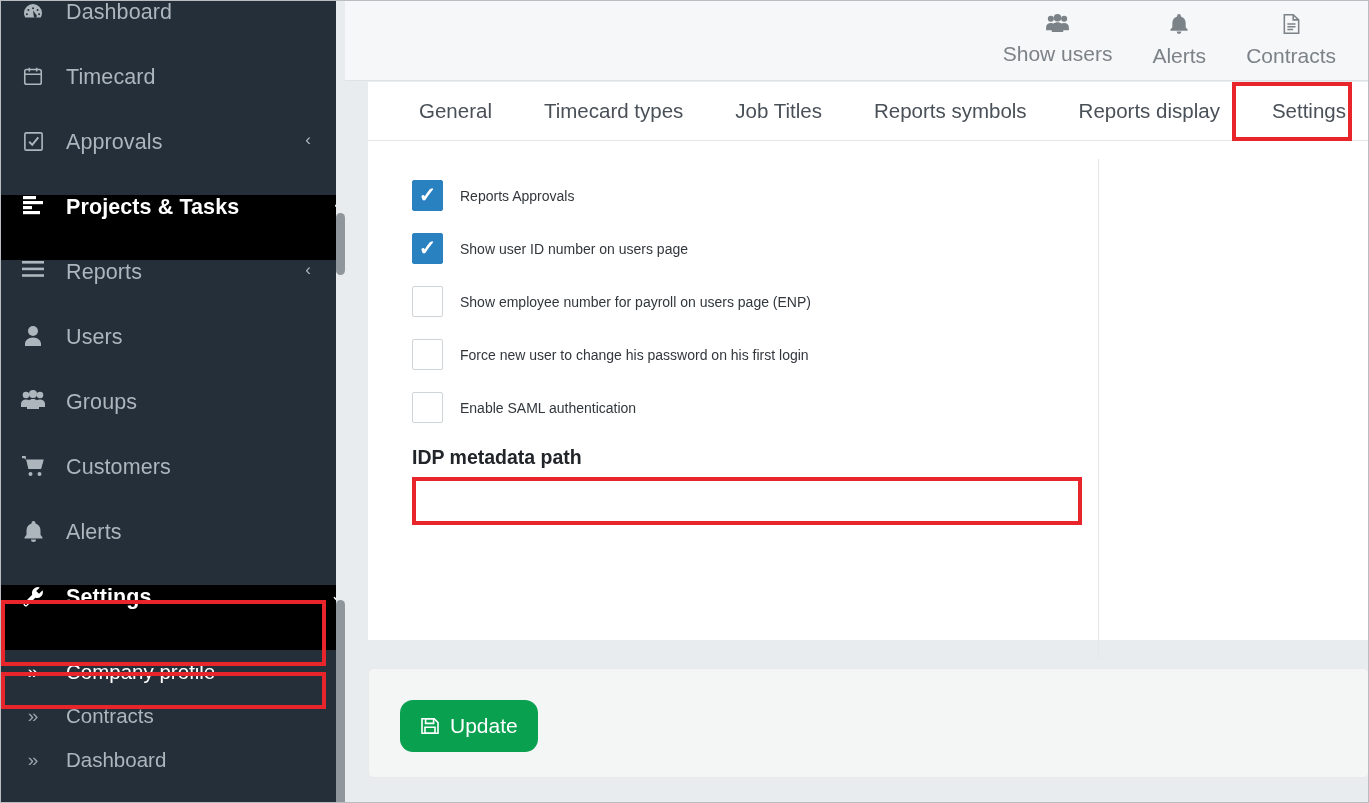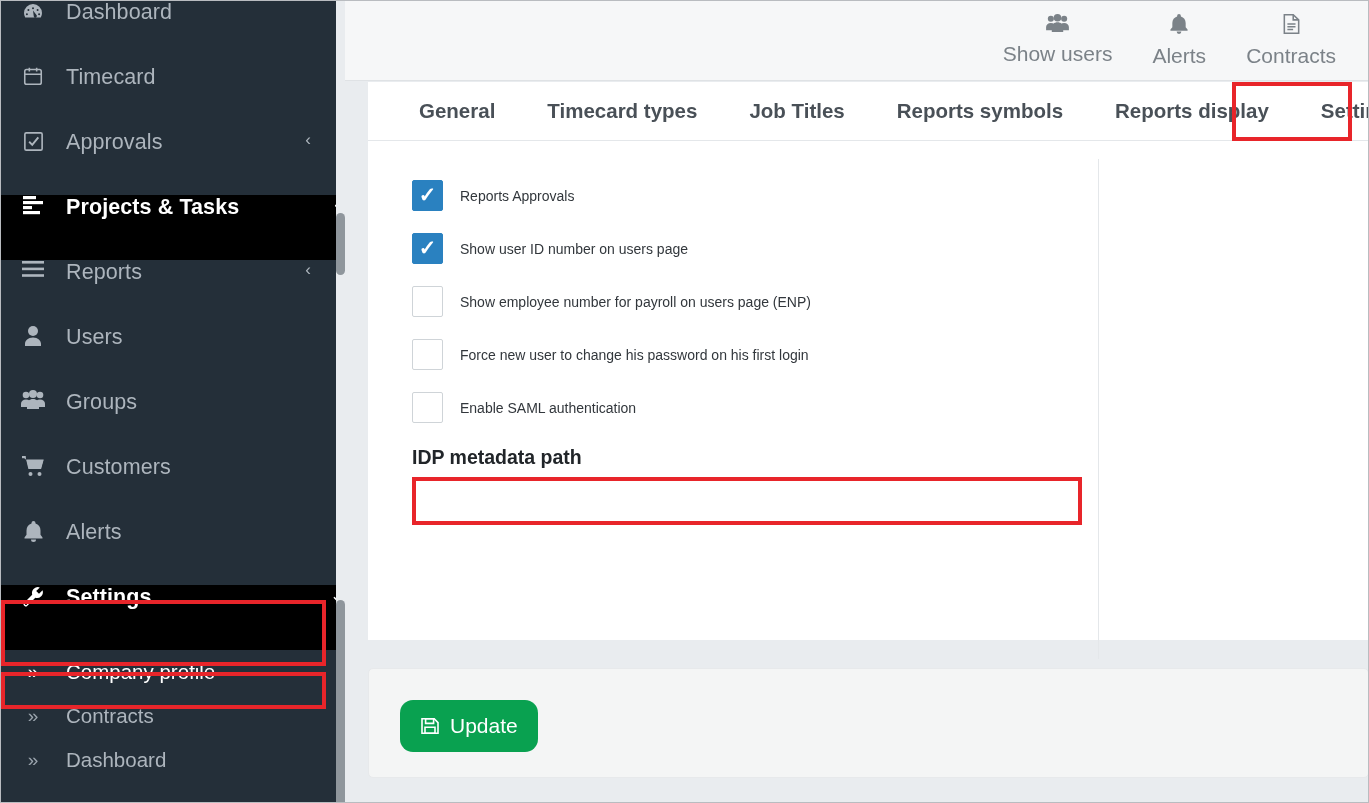--- a/index.html
+++ b/index.html
@@ -136,21 +136,20 @@
     height: 558px;
     background: #ffffff;
   }
   #tabs {
     position: relative;
     height: 59px;
     border-bottom: 1px solid #e4e7ea;
     display: flex;
     align-items: center;
     padding-left: 25px;
-    font-weight: bold;
   }
   .tab {
     font-size: 20.5px;
     color: #495057;
     padding: 0 26px;
     line-height: 58px;
     cursor: pointer;
     user-select: none;
     white-space: nowrap;
   }

